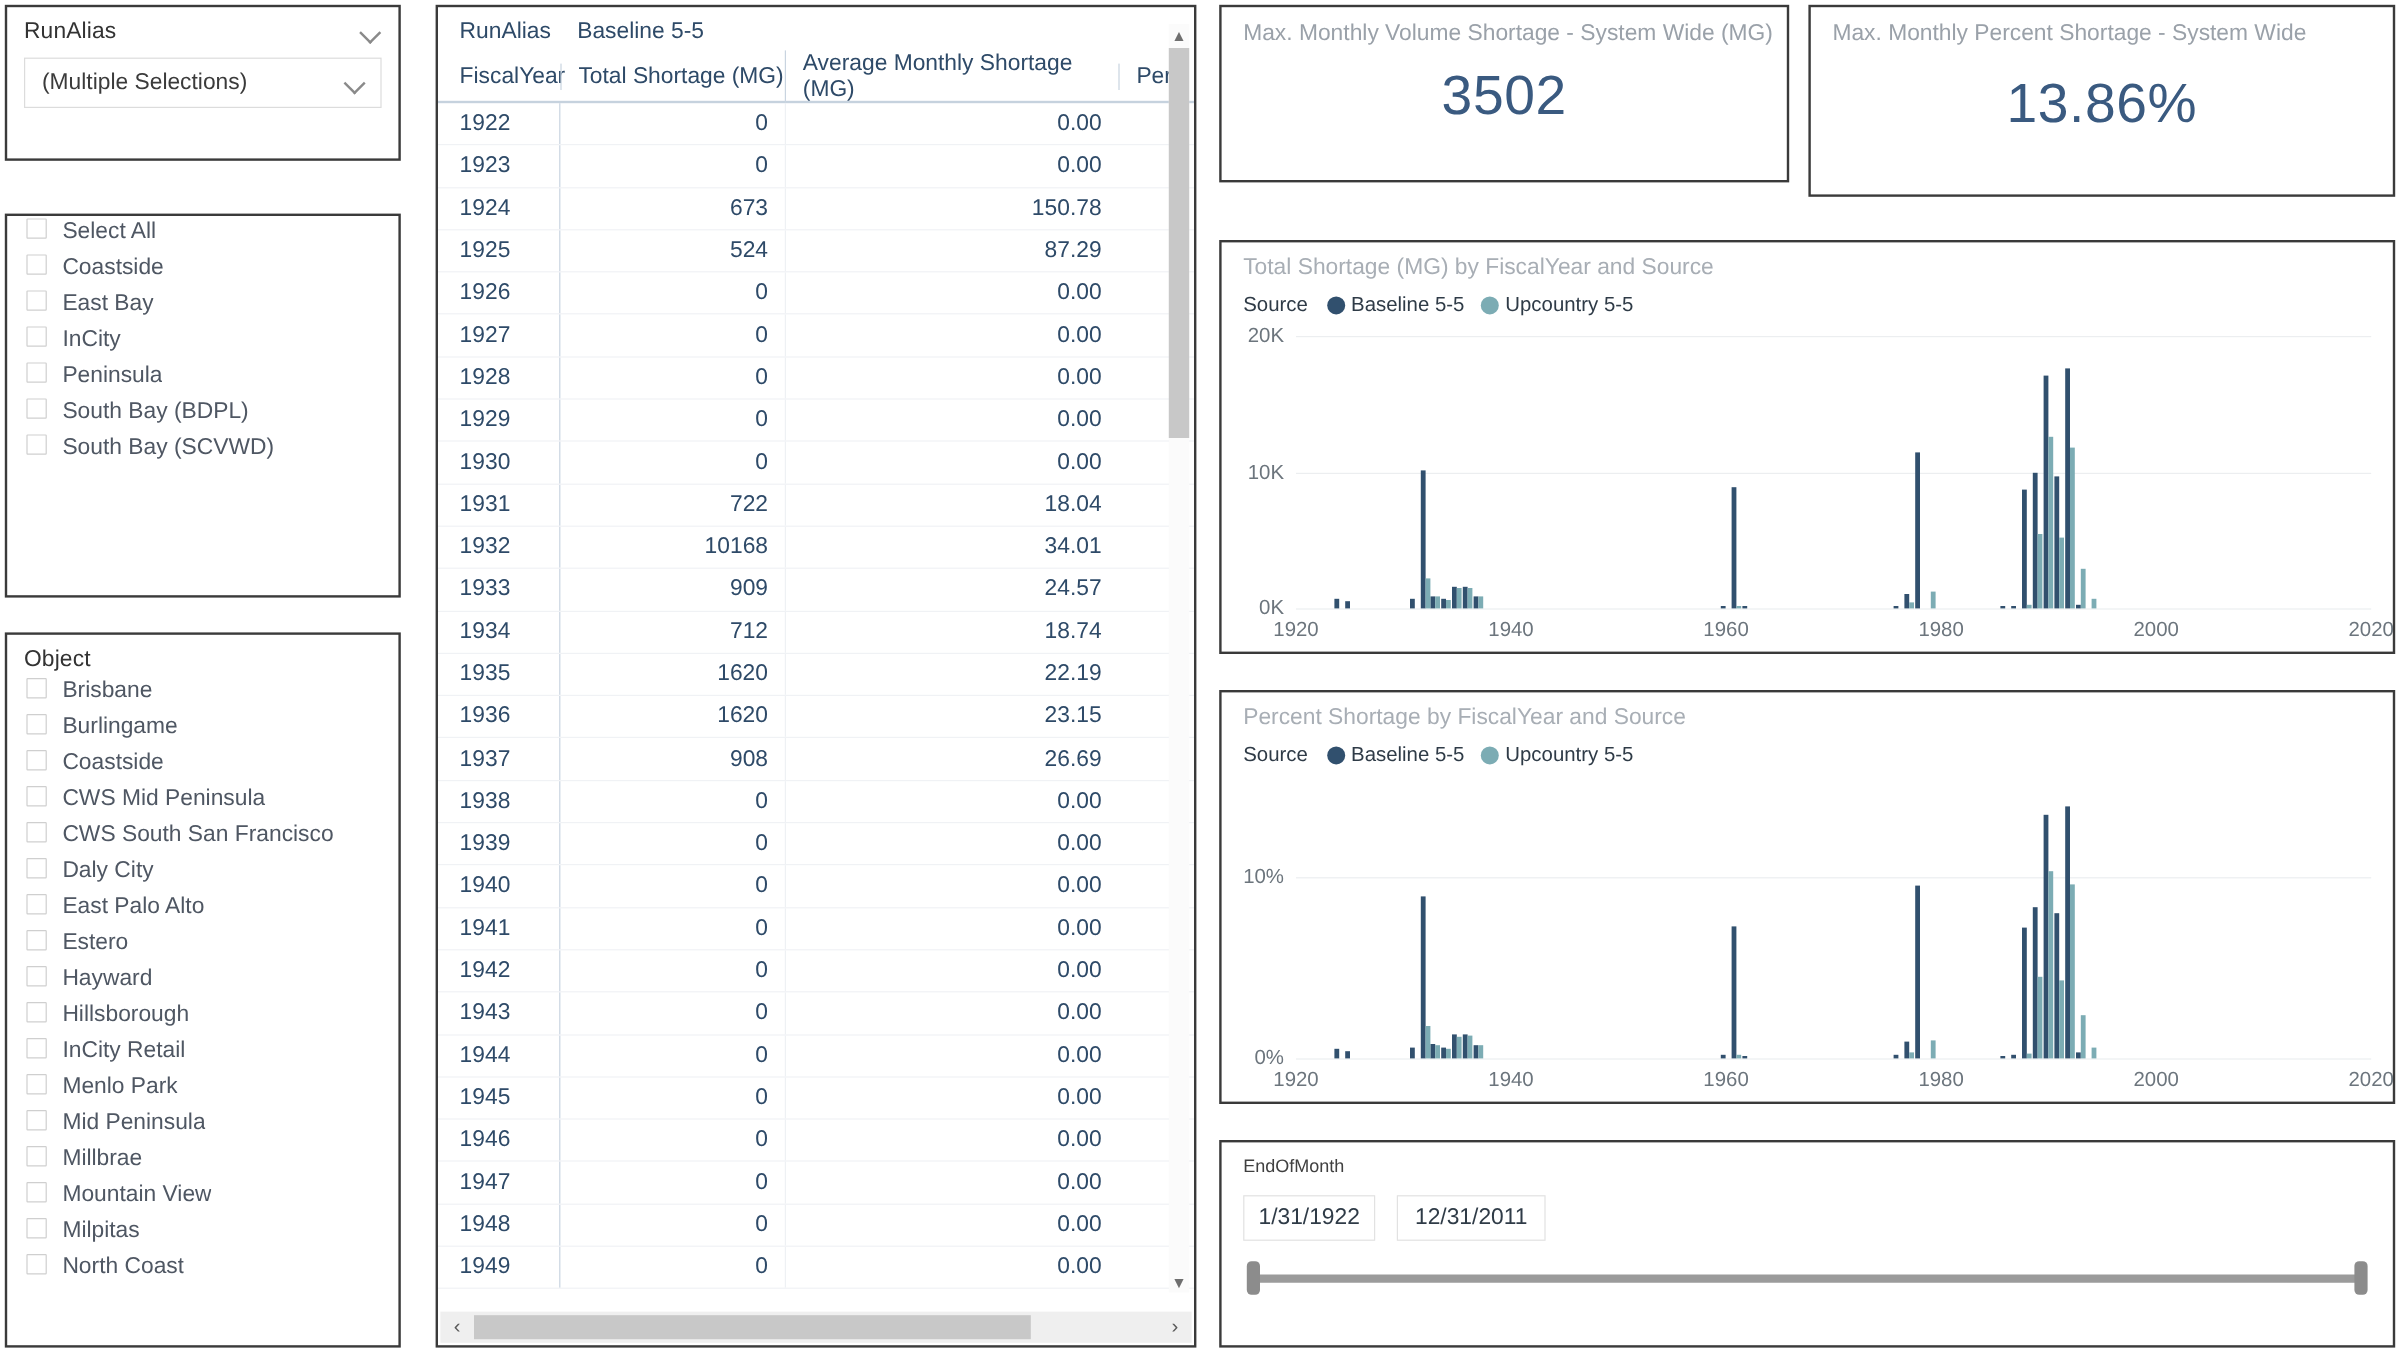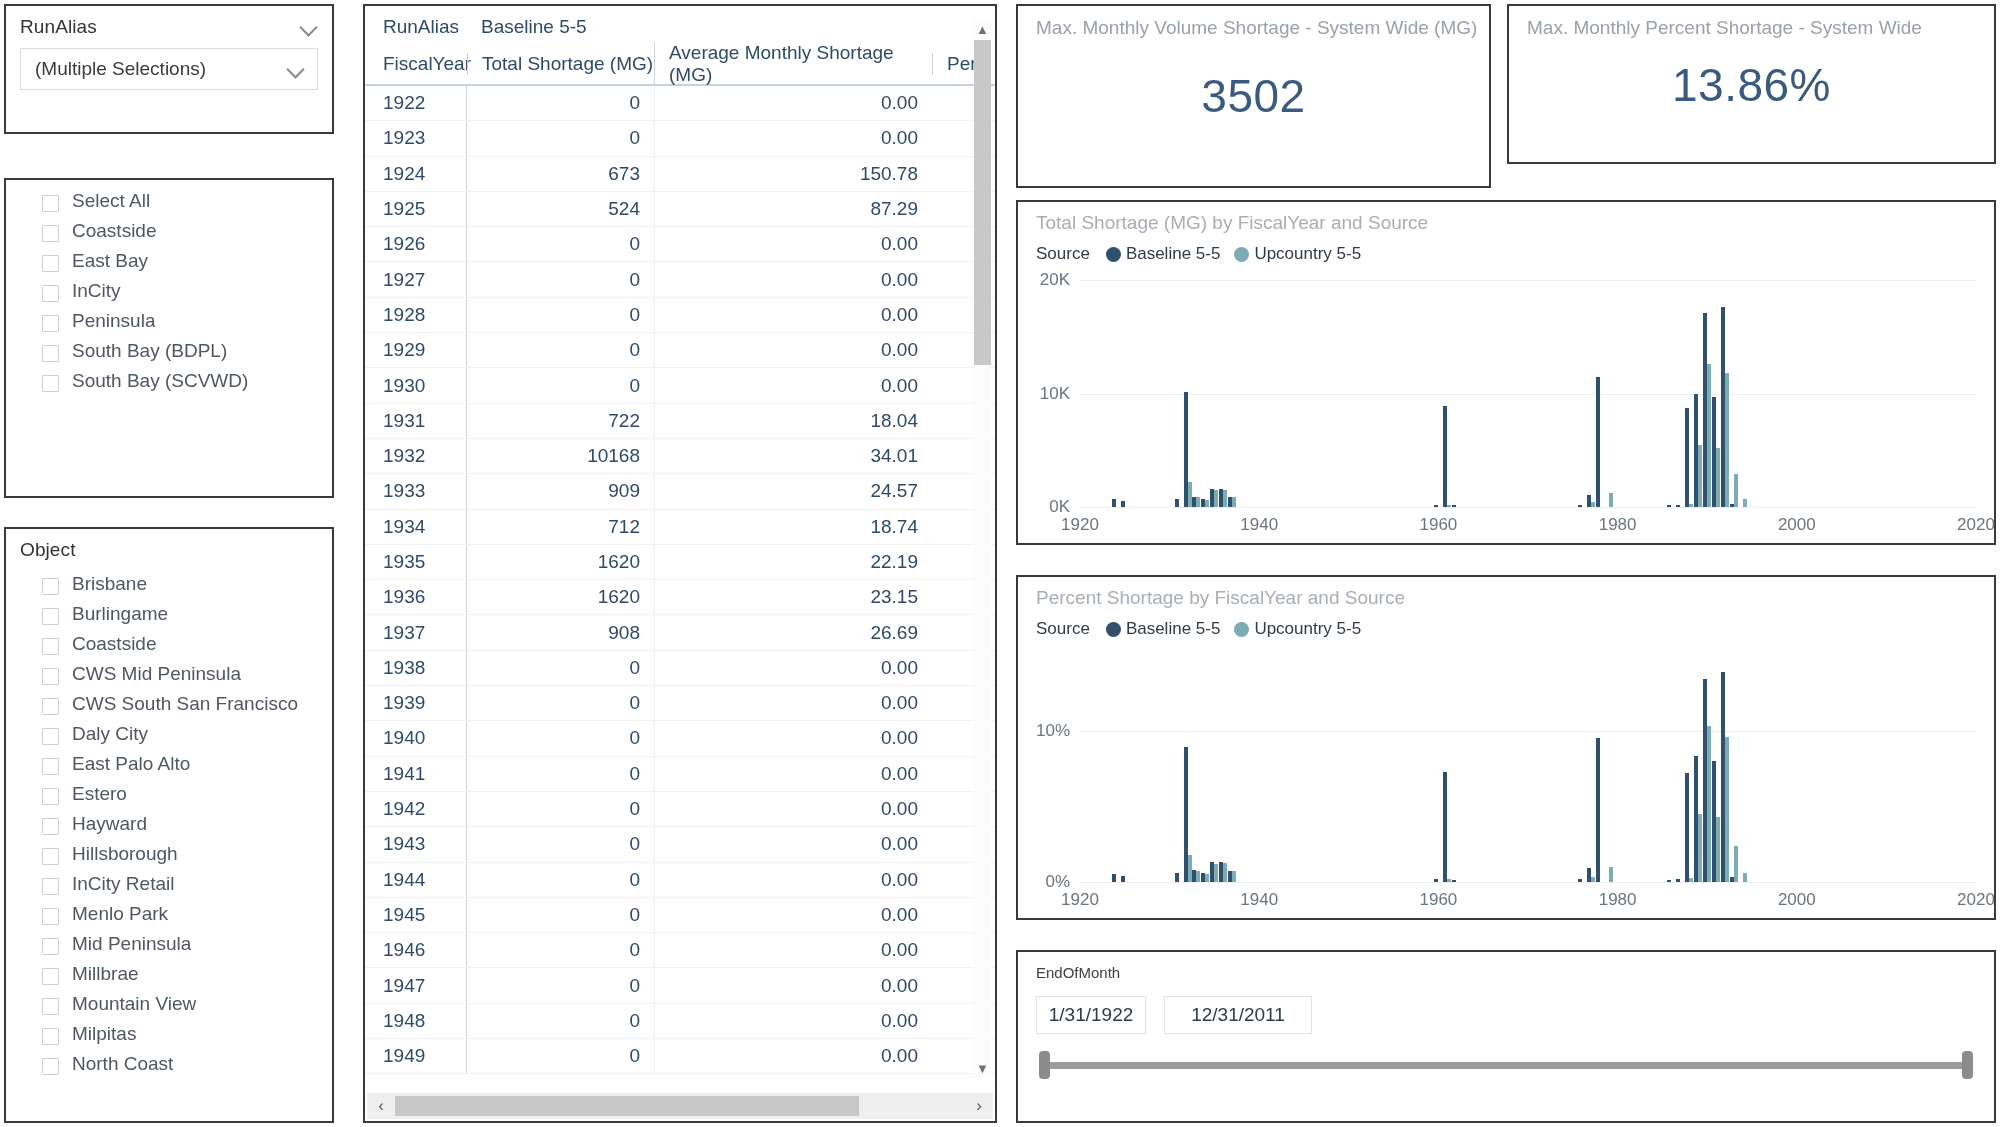--- a/index.html
+++ b/index.html
@@ -64,23 +64,22 @@
   .dropdown-value {
     font-size: 19px;
     color: #3b3b3b;
   }
 
   .check-list {
     padding: 2px 0 0 16px;
   }
   .check-row {
     display: flex;
-    align-items: flex-end;
+    align-items: flex-start;
     height: 30px;
-    margin-left: 20px;
   }
   .cbox {
     width: 17px; height: 17px;
     border: 1.6px solid #cfcfcf;
     background: #fff;
     margin-right: 13px;
     flex: 0 0 17px;
     border-radius: 1px;
   }
   .check-label {
@@ -576,21 +575,21 @@
       <div class="h-scroll">
         <div class="h-arrow">‹</div>
         <div class="h-track">
           <div class="h-thumb"></div>
         </div>
         <div class="h-arrow">›</div>
       </div>
     </div>
   </div>
 
-  <div class="panel" id="kpi-1" style="left:1016px; top:4px; width:475px; height:184px;">
+  <div class="panel" id="kpi-1" style="left:1016px; top:4px; width:475px; height:148px;">
     <div class="kpi-title">Max. Monthly Volume Shortage - System Wide (MG)</div>
     <div class="kpi-value">3502</div>
   </div>
 
   <div class="panel" id="kpi-2" style="left:1507px; top:4px; width:489px; height:160px;">
     <div class="kpi-title">Max. Monthly Percent Shortage - System Wide</div>
     <div class="kpi-value">13.86%</div>
   </div>
 
   <div class="panel" id="chart-1" style="left:1016px; top:200px; width:980px; height:345px;">
@@ -725,21 +724,21 @@
         <div class="bar" style="left: 716.08px; width: 4px; height: 36.32px; bottom: 36px; background: rgb(124, 172, 180);"></div>
         <div class="bar" style="left: 725.04px; width: 4px; height: 9.08px; bottom: 36px; background: rgb(124, 172, 180);"></div>
       </div>
   </div>
 
   <div class="panel" id="eom-panel" style="left:1016px; top:950px; width:980px; height:173px;">
     <div class="eom-title">EndOfMonth</div>
     <div class="eom-box" style="left:18px; width:110px;">
       <span>1/31/1922</span>
     </div>
-    <div class="eom-box" style="left:146px; width:148px;">
+    <div class="eom-box" style="left:146px; width:124px;">
       <span>12/31/2011</span>
     </div>
     <div class="slider-track">
       <div class="slider-handle" style="left:-4px;"></div>
       <div class="slider-handle" style="right:-4px;"></div>
     </div>
   </div>
 
 </div>
 

